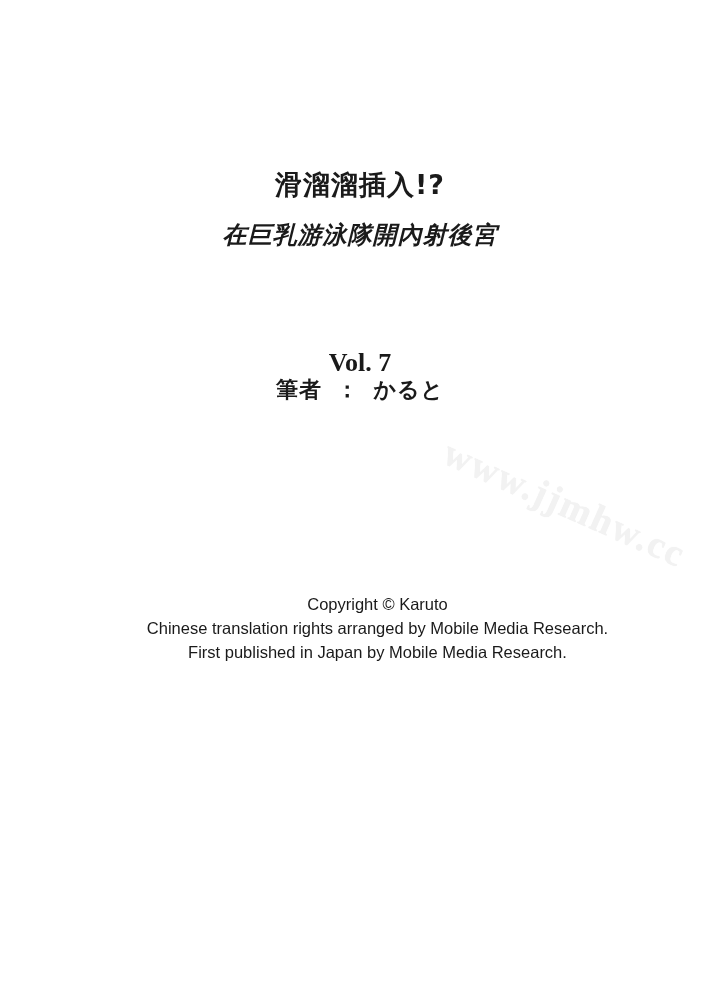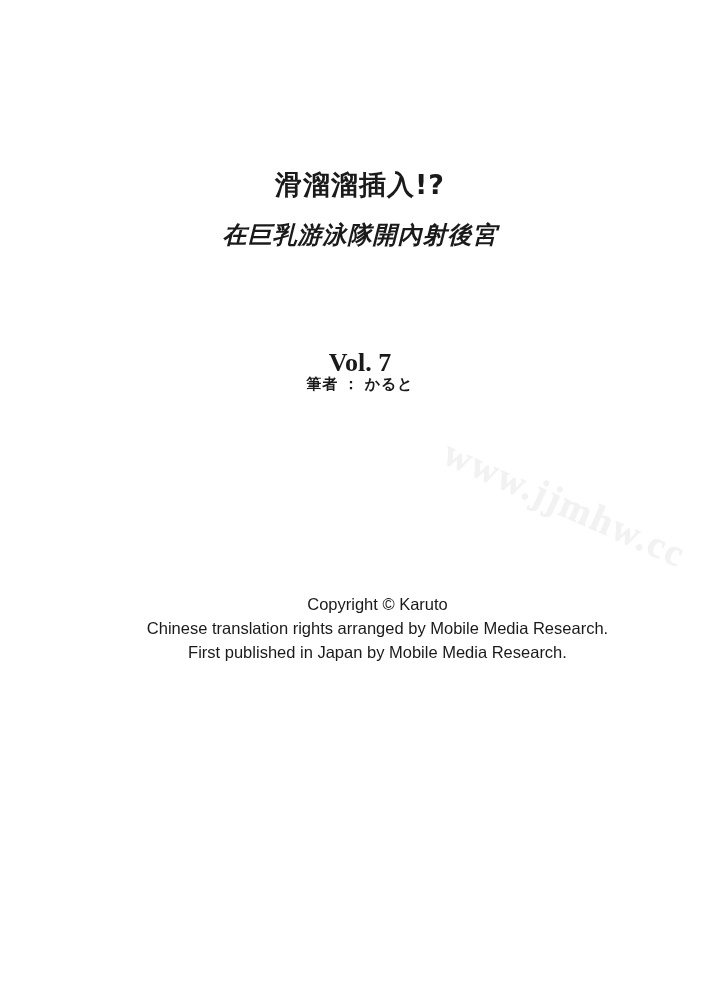--- a/index.html
+++ b/index.html
@@ -65,22 +65,22 @@
     color: #1a1a1a;
     margin-top: 48px;
   }
 
   .author {
     position: absolute;
     top: 375px;
     left: 0;
     width: 720px;
     text-align: center;
-    font-family: Liberation Sans, sans-serif;
-    font-size: 15px;
+    font-family: Liberation Mono, monospace;
+    font-size: 22px;
     font-weight: 700;
     letter-spacing: 1px;
     color: #1a1a1a;
   }
 
   .watermark {
     position: absolute;
     top: 430px;
     left: 455px;
     width: 300px;

